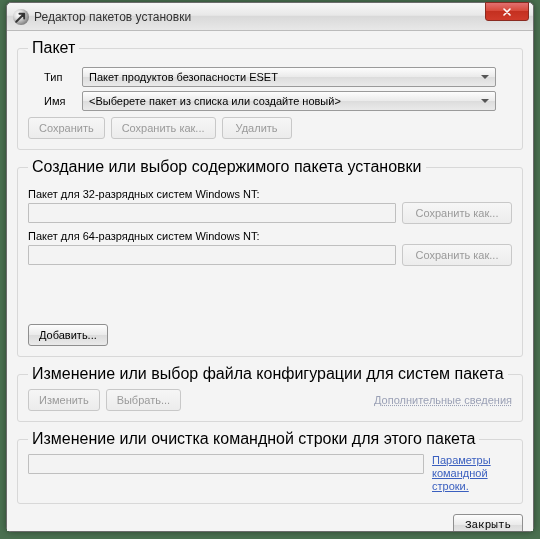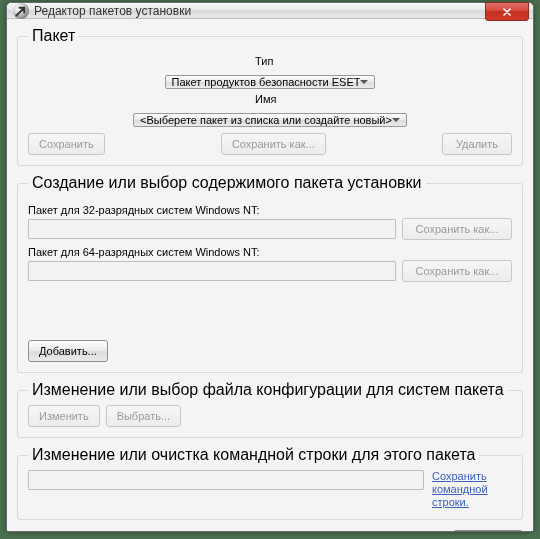--- a/index.html
+++ b/index.html
@@ -20,21 +20,21 @@
     width: 528px;
     height: 530px;
     background: #fff;
     border: 1px solid #6b6b6b;
     border-radius: 5px;
     box-shadow: 0 0 6px rgba(0,0,0,0.4);
     display: flex;
     flex-direction: column;
   }
   .titlebar {
-    height: 16px;
+    height: 28px;
     background: linear-gradient(to bottom, #f7f7f7 0%, #e8e8e8 45%, #d9d9d9 50%, #e8e8e8 100%);
     border-bottom: 1px solid #bbb;
     border-radius: 5px 5px 0 0;
     display: flex;
     align-items: center;
     padding-left: 6px;
     position: relative;
   }
   .title-icon {
     width: 16px;
@@ -76,43 +76,42 @@
   legend {
     padding: 0 4px;
     color: #000;
     font-size: 16px;
   }
   .row {
     display: flex;
     align-items: center;
     margin: 4px 16px;
     gap: 8px;
-    flex-direction: column;
   }
   .row-label { width: 30px; }
   .combo {
     flex: 1;
-    height: 28px;
+    height: 20px;
     background: linear-gradient(to bottom, #fdfdfd 0%, #eaeaea 50%, #dcdcdc 51%, #eaeaea 100%);
     border: 1px solid #9a9a9a;
     border-radius: 2px;
     display: flex;
     align-items: center;
     padding: 0 6px;
     position: relative;
     cursor: pointer;
   }
   .combo-text { flex: 1; white-space: nowrap; overflow: hidden; text-overflow: ellipsis; }
   .combo-arrow {
     width: 0; height: 0;
     border-left: 4px solid transparent;
     border-right: 4px solid transparent;
     border-top: 4px solid #555;
   }
-  .btn-row { display: flex; justify-content: space-between; gap: 6px; margin-top: 6px;}
+  .btn-row { display: flex; justify-content: flex-start; gap: 6px; margin-top: 6px;}
   button.win {
     height: 22px;
     min-width: 70px;
     padding: 0 10px;
     background: linear-gradient(to bottom, #fdfdfd 0%, #eaeaea 50%, #dcdcdc 51%, #eaeaea 100%);
     border: 1px solid #8f8f8f;
     border-radius: 3px;
     font-family: inherit;
     font-size: 11px;
     cursor: pointer;
@@ -214,28 +213,29 @@
       </div>
     </fieldset>
 
     <fieldset>
       <legend>Изменение или выбор файла конфигурации для систем пакета</legend>
       <div class="flex-between">
         <div style="display:flex; gap:6px;">
           <button class="win" disabled="">Изменить</button>
           <button class="win" disabled="">Выбрать...</button>
         </div>
+        <span class="link disabled">Дополнительные сведения</span>
       </div>
     </fieldset>
 
     <fieldset>
       <legend>Изменение или очистка командной строки для этого пакета</legend>
       <div class="cmdline-row">
         <input class="textfield" disabled="" value="" style="">
-        <span class="link cmdline-link">Сохранить командной строки.</span>
+        <span class="link cmdline-link">Параметры командной строки.</span>
       </div>
     </fieldset>
 
     <div class="footer">
       <button class="win">Закрыть</button>
     </div>
 
   </div>
 </div>
 

